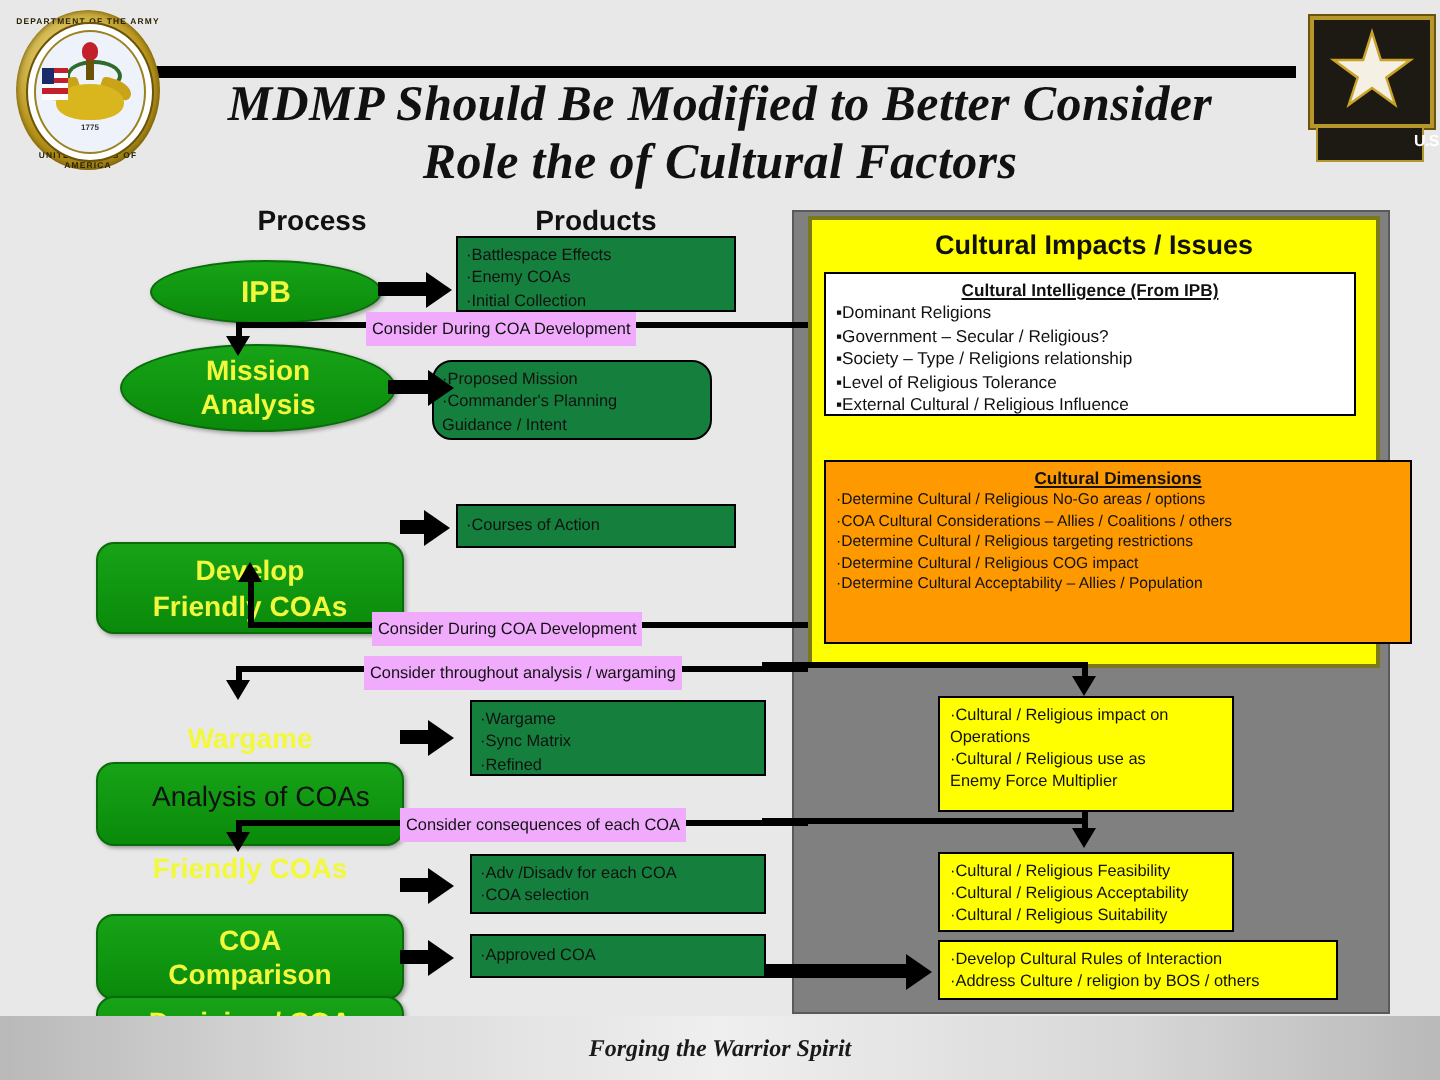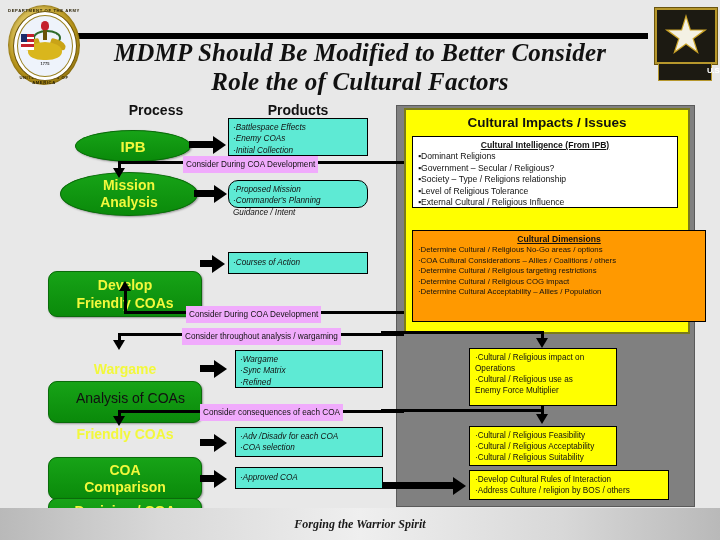--- a/index.html
+++ b/index.html
@@ -82,23 +82,23 @@
     font-weight:bold;
     display:flex;align-items:center;justify-content:center;
     text-align:center;
     box-shadow:1px 1px 2px rgba(0,0,0,.35);
   }
   .ellipse{border-radius:50%;}
   .rrect{border-radius:9px;margin-top:33px;}
 
   
   .prod{
-    position:absolute;background:#5eead4;border:1px solid #000;
+    position:absolute;background:#15803d;border:1px solid #000;
     font-size:8.2px;color:#111;line-height:11.4px;
-    padding:3px 4px;box-sizing:border-box;font-style:italic;
+    padding:3px 4px;box-sizing:border-box;
   }
   .prod div{white-space:nowrap;}
 
   
   .gray{position:absolute;background:#808080;border:1px solid #5a5a5a;}
 
   
   .ypanel{position:absolute;background:#ffff00;border:2px solid #7a7a1a;}
   .ypanel-title{position:absolute;width:100%;text-align:center;font-size:13.5px;font-weight:bold;color:#111;}
 
@@ -254,21 +254,21 @@
   </div>
 
   <div class="plainlabel" style="left:62px;top:390px;margin-left:14px;">Analysis of COAs</div>
 
   <div class="prod" style="left:228px;top:118px;width:140px;height:38px;">
     <div>·Battlespace Effects</div>
     <div>·Enemy COAs</div>
     <div>·Initial Collection</div>
   </div>
 
-  <div class="prod" style="left:228px;top:180px;width:140px;height:28px;border-radius:10px;">
+  <div class="prod" style="left:216px;top:180px;width:140px;height:40px;border-radius:10px;">
     <div>·Proposed Mission</div>
     <div>·Commander's Planning</div>
     <div>Guidance  / Intent</div>
   </div>
 
   <div class="prod" style="left:228px;top:252px;width:140px;height:22px;display:flex;align-items:center;">
     <div>·Courses of Action</div>
   </div>
 
   <div class="prod" style="left:235px;top:350px;width:148px;height:38px;">

